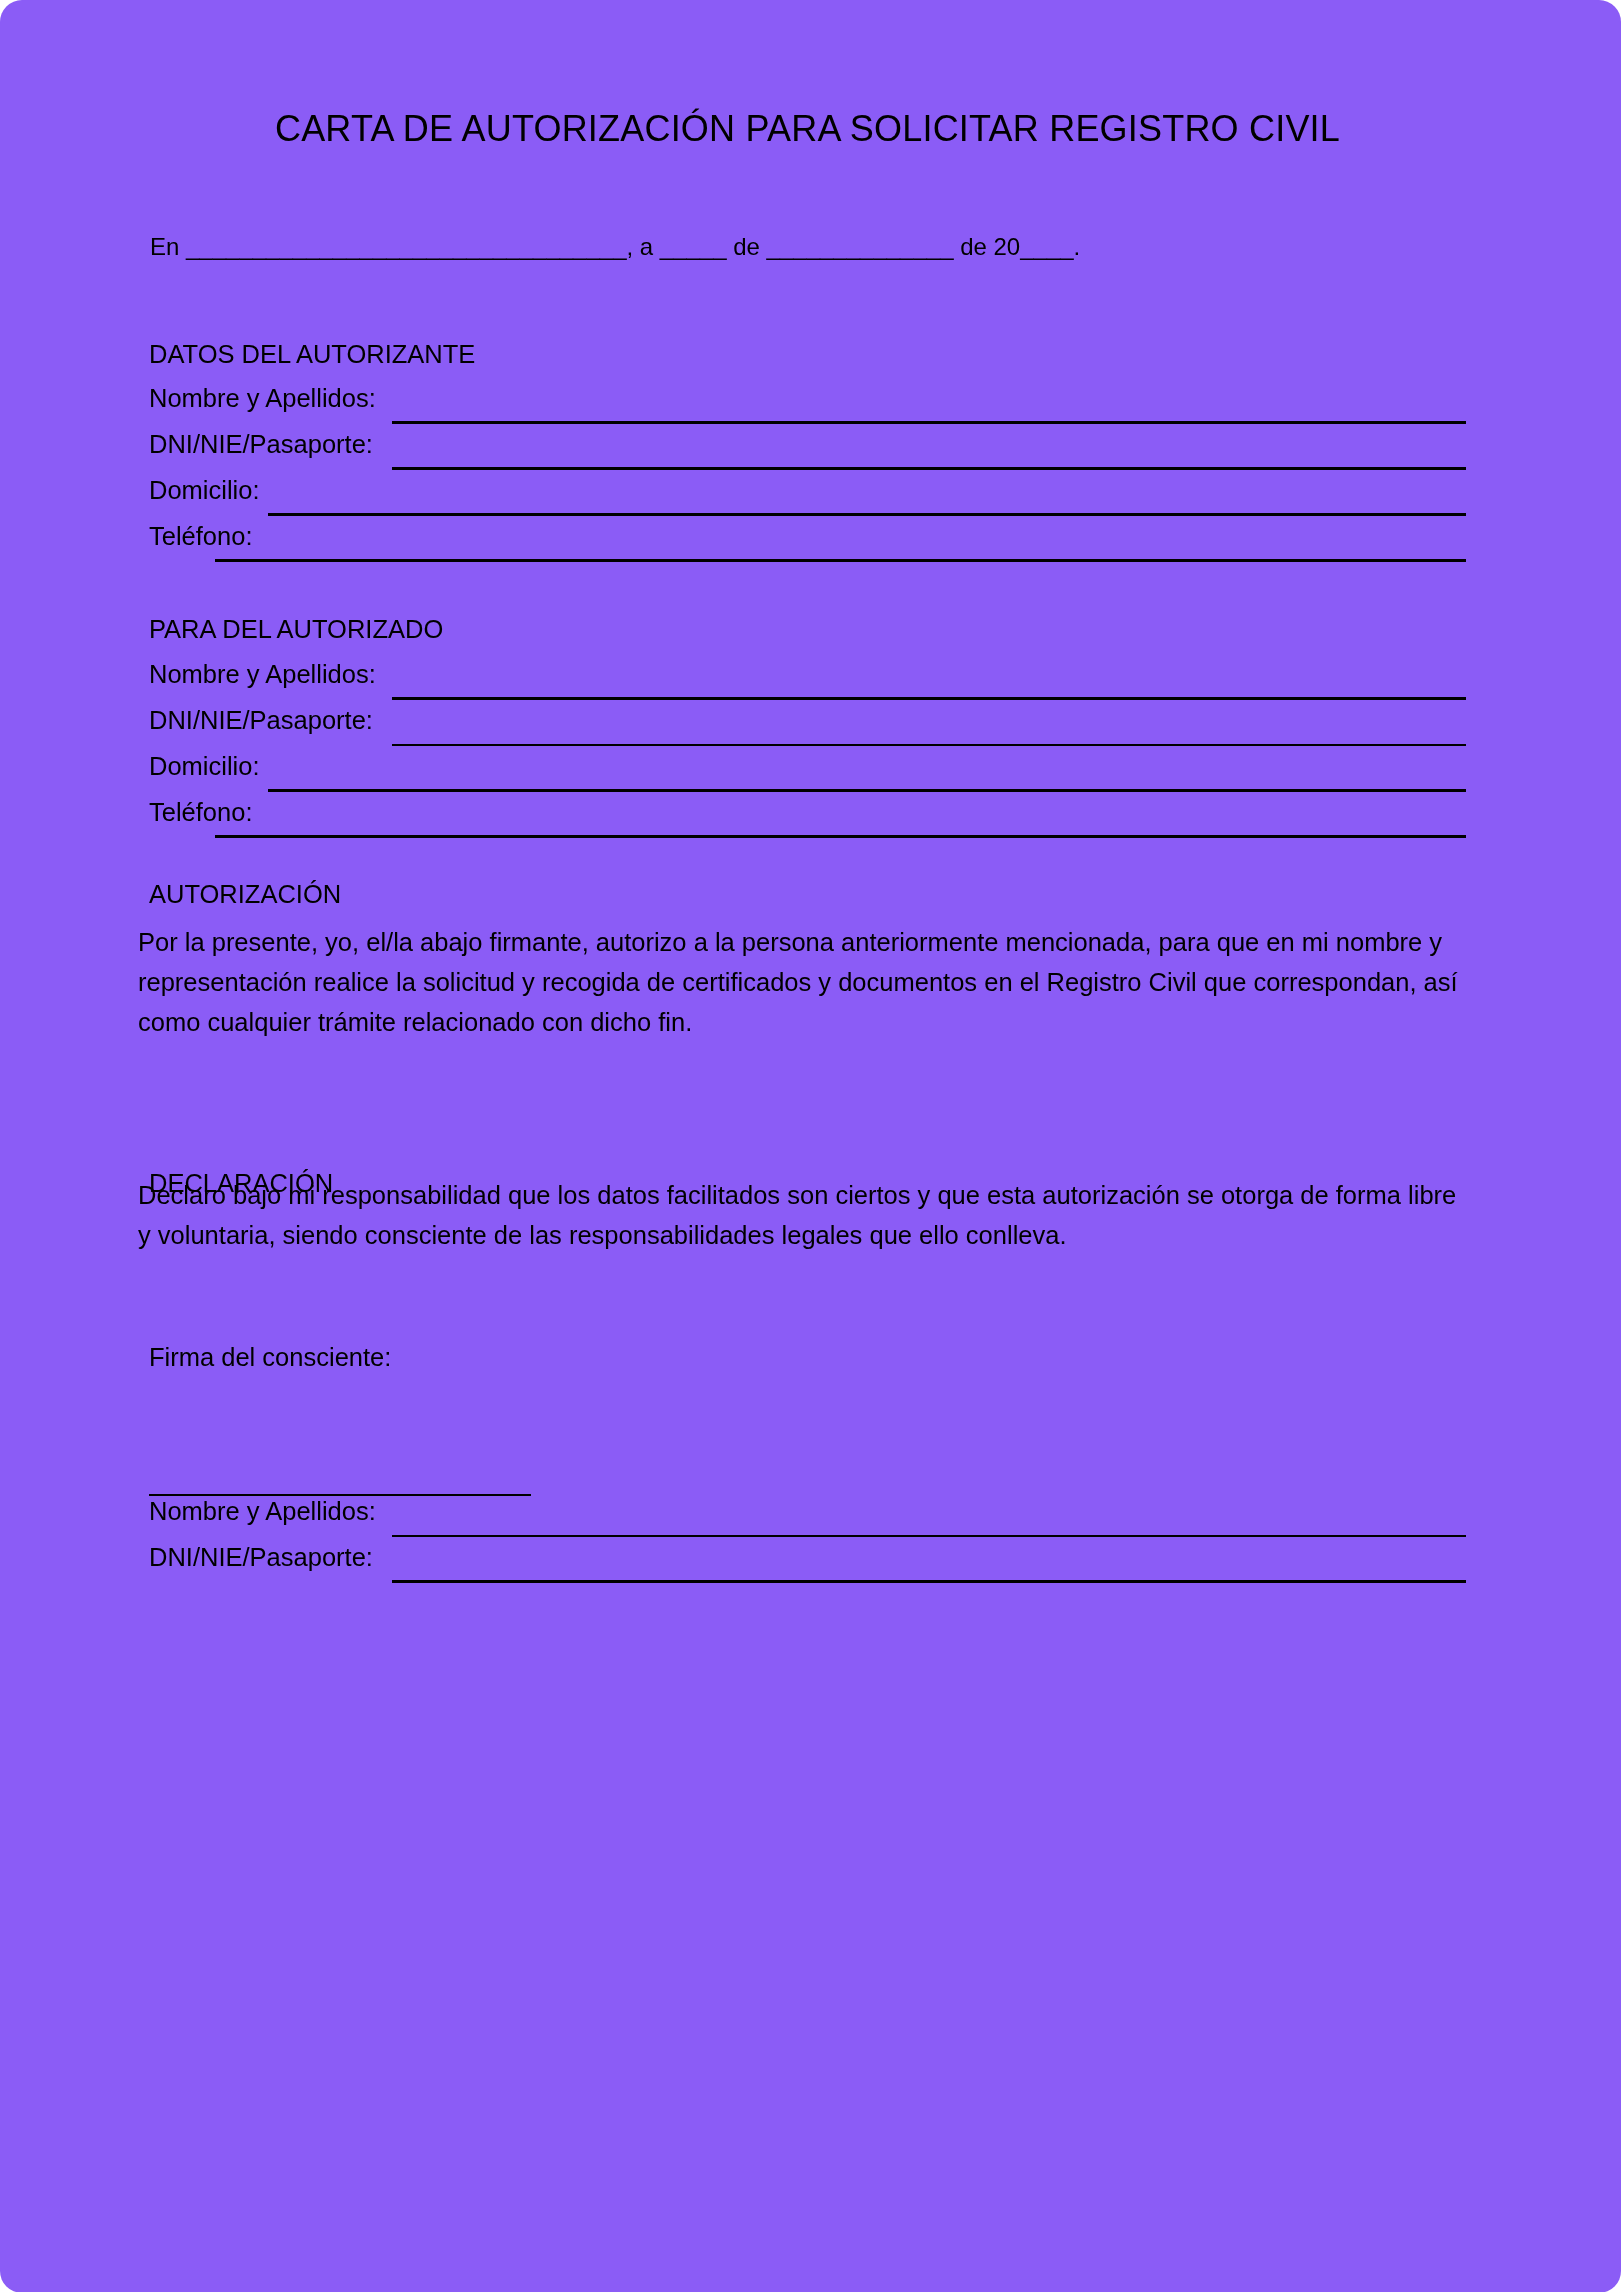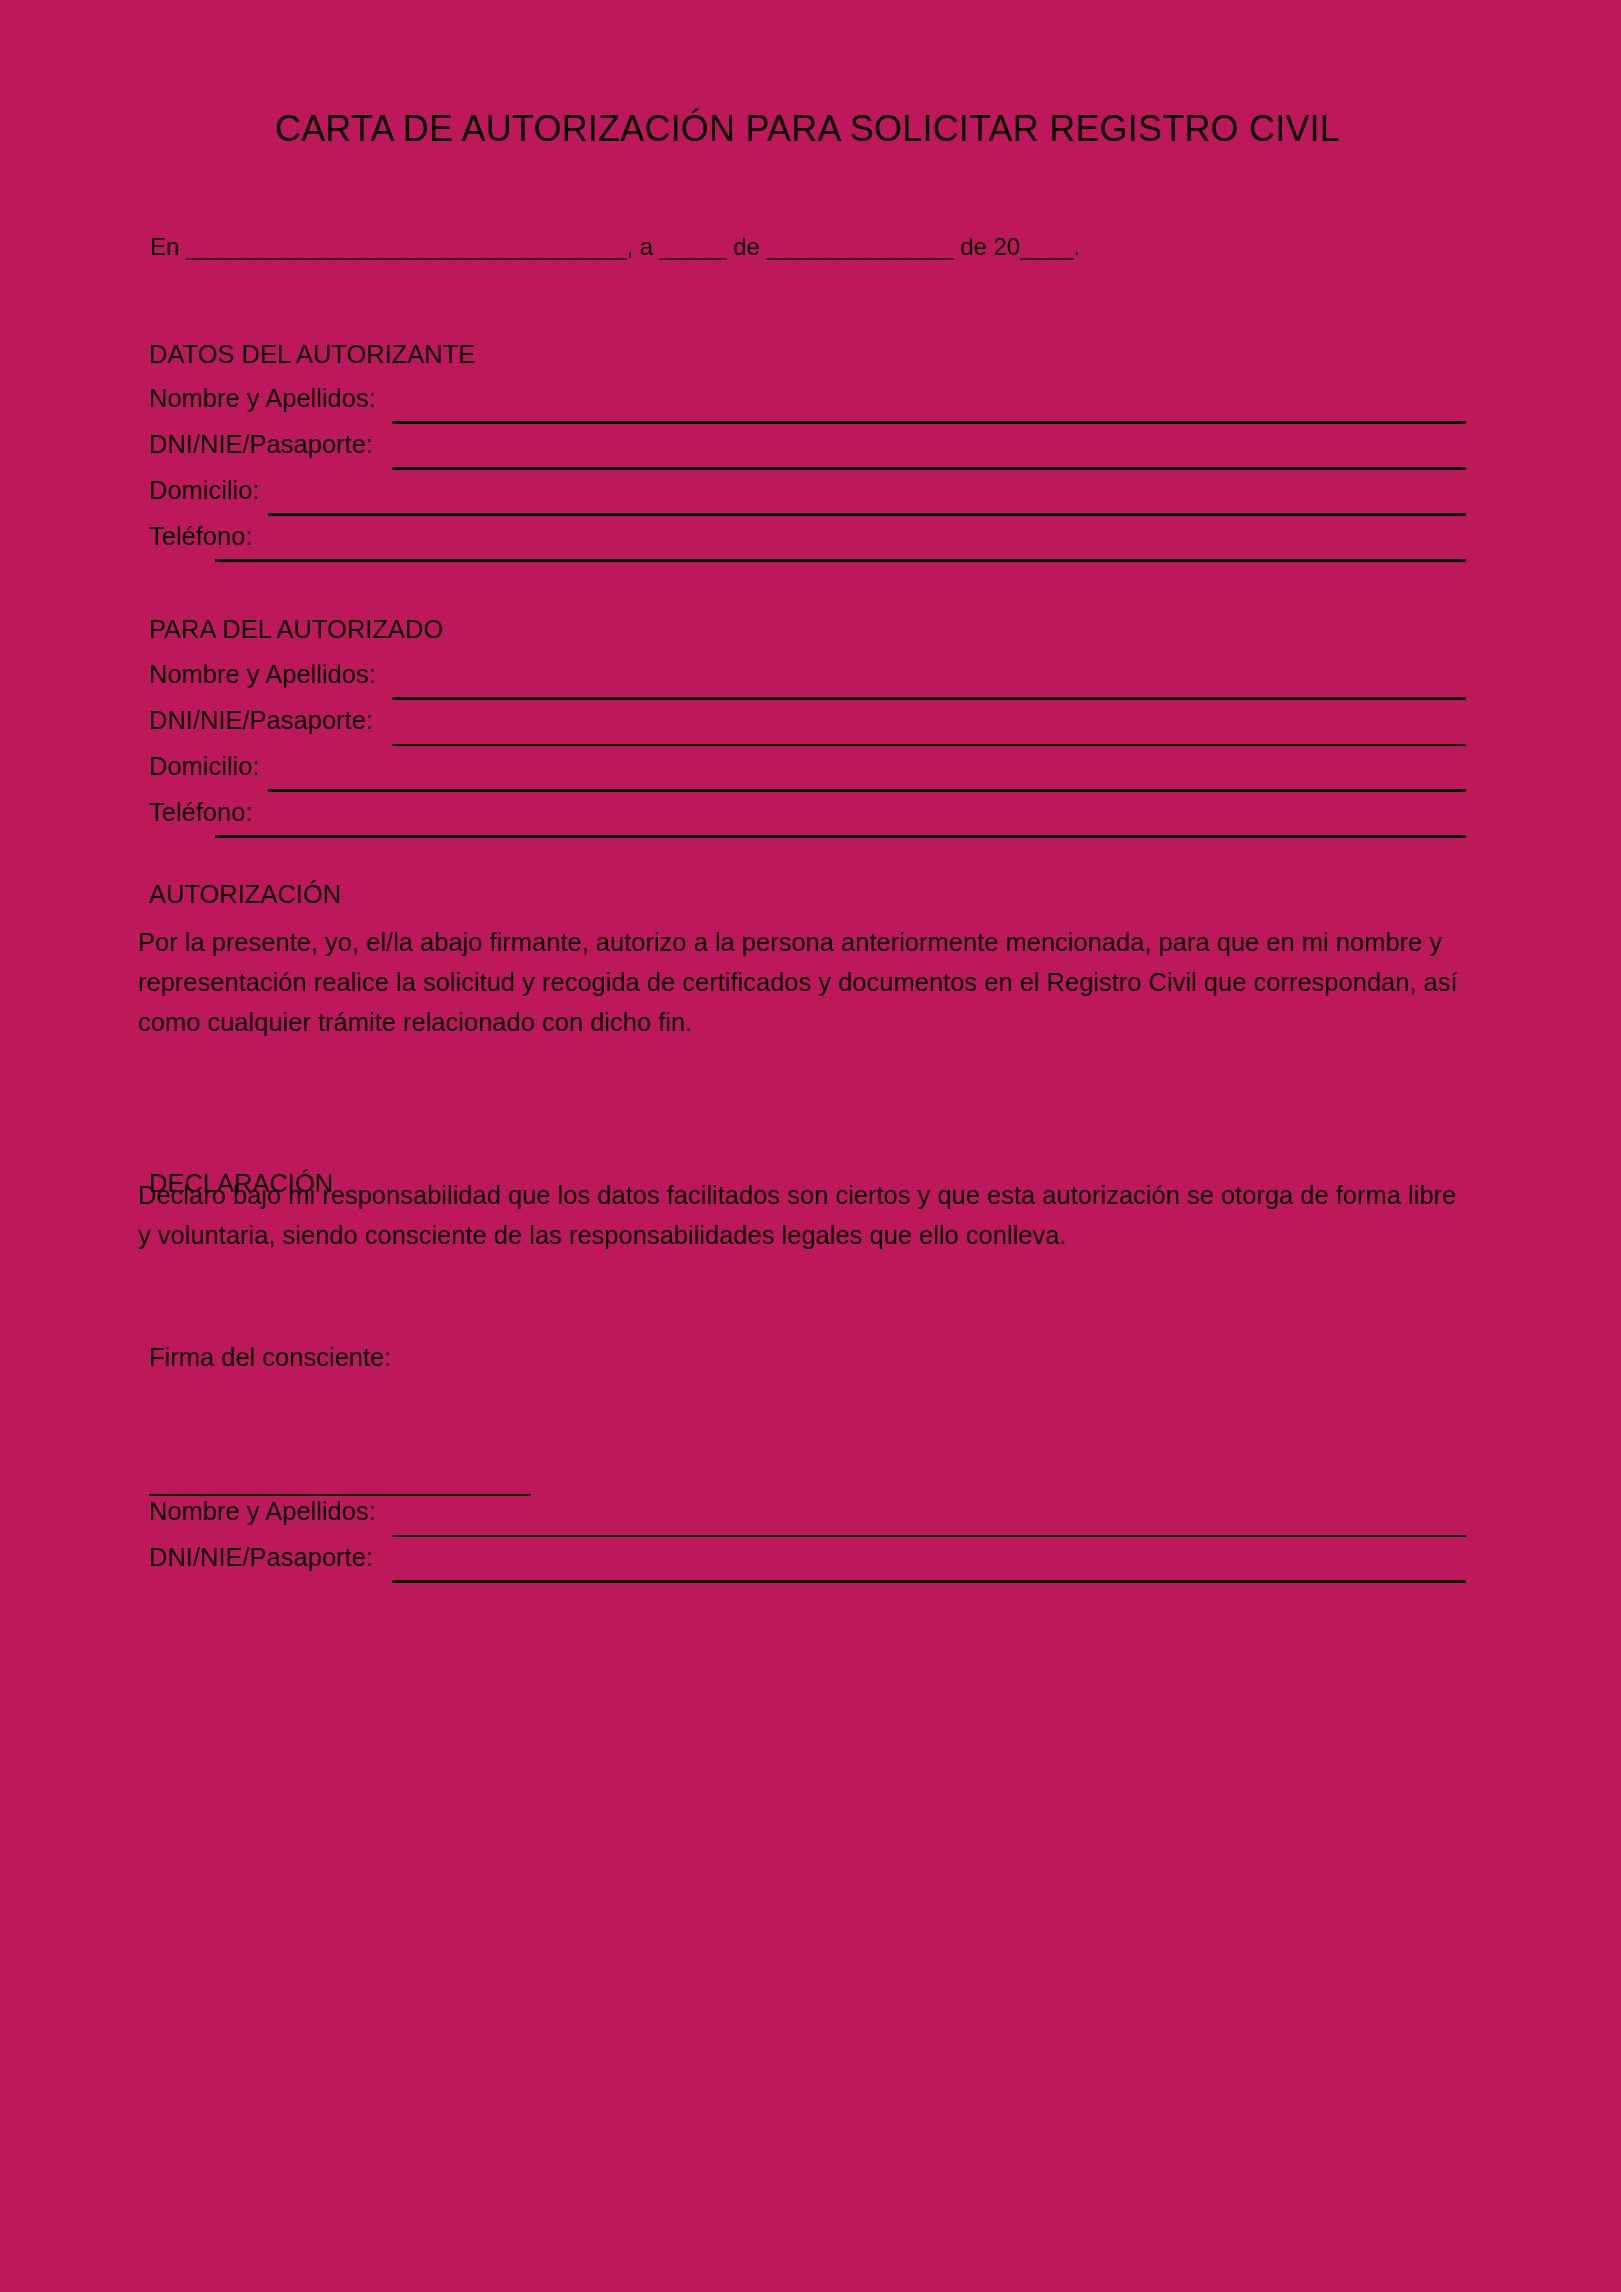--- a/index.html
+++ b/index.html
@@ -4,25 +4,26 @@
 <style>
   html, body {
     margin: 0;
     padding: 0;
     background: #ffffff;
   }
   .page {
     position: relative;
     width: 1621px;
     height: 2293px;
-    background: #be185d;
+    background: #8b5cf6;
     font-family: "Liberation Sans", sans-serif;
     color: #000000;
     overflow: hidden;
     box-sizing: border-box;
+    border-radius: 22px;
   }
 
   
   .doc-title {
     position: absolute;
     left: 149px;
     top: 106px;
     width: 1317px;
     text-align: center;
     font-size: 36px;

